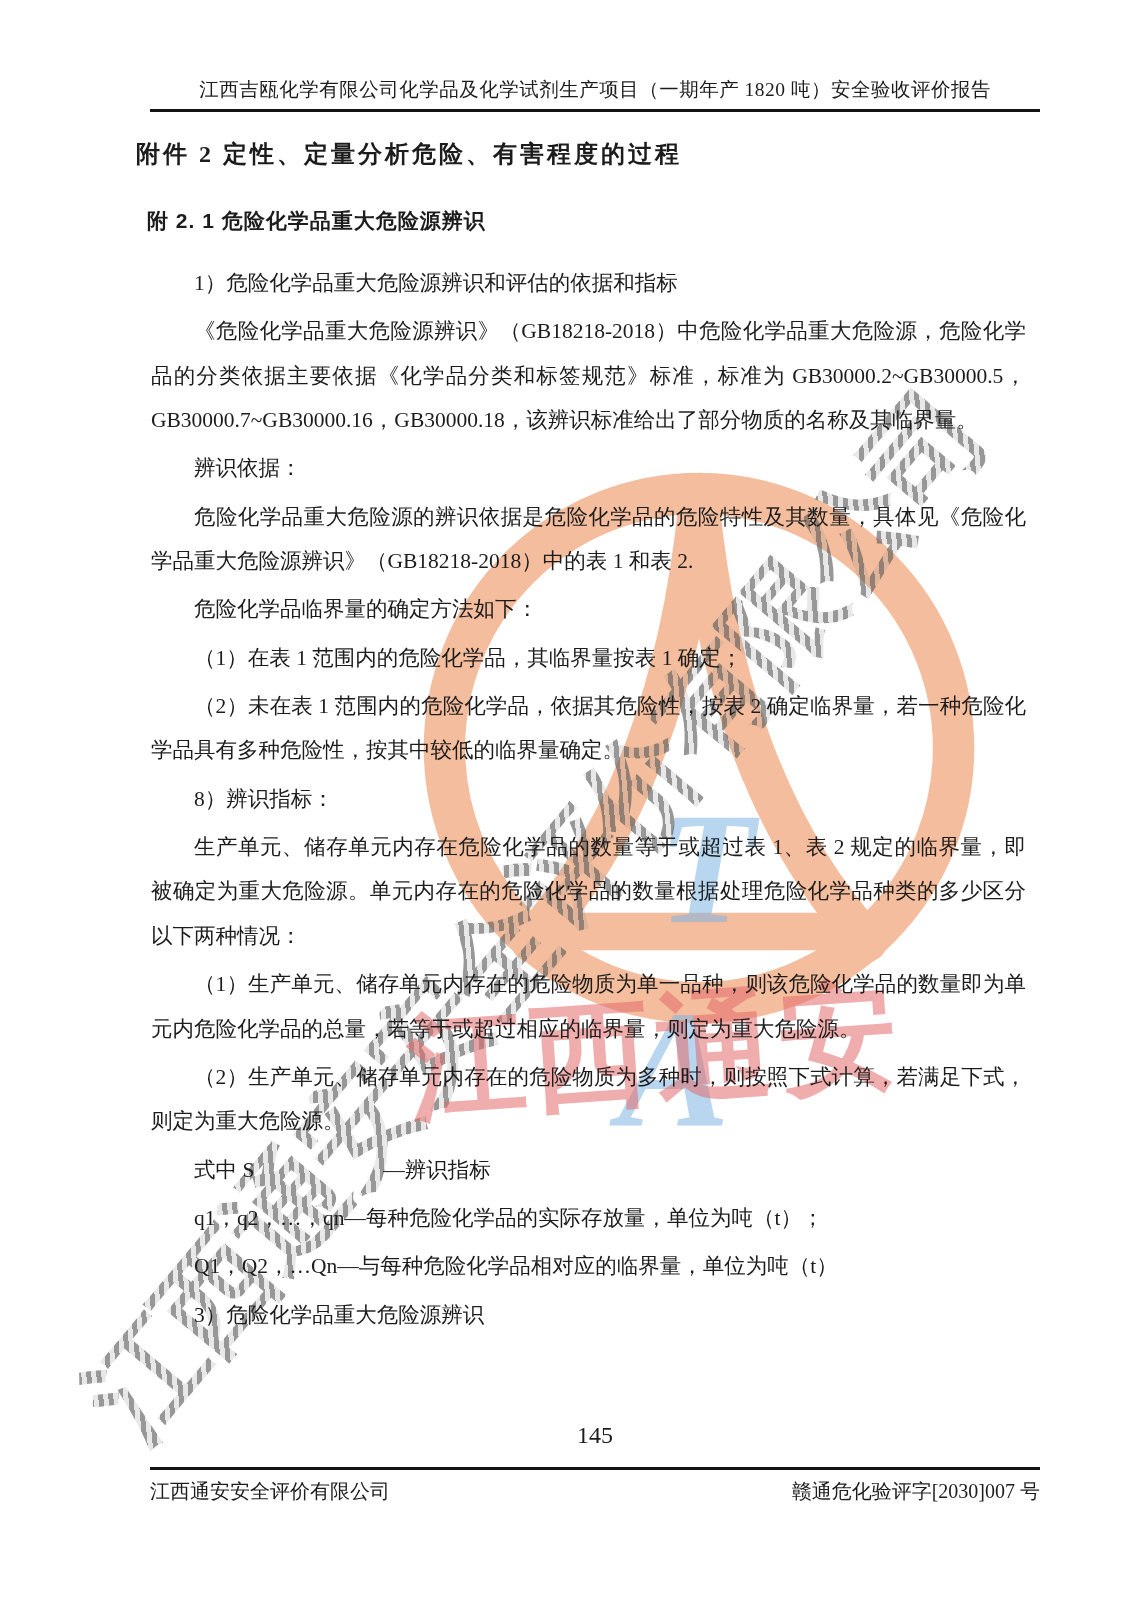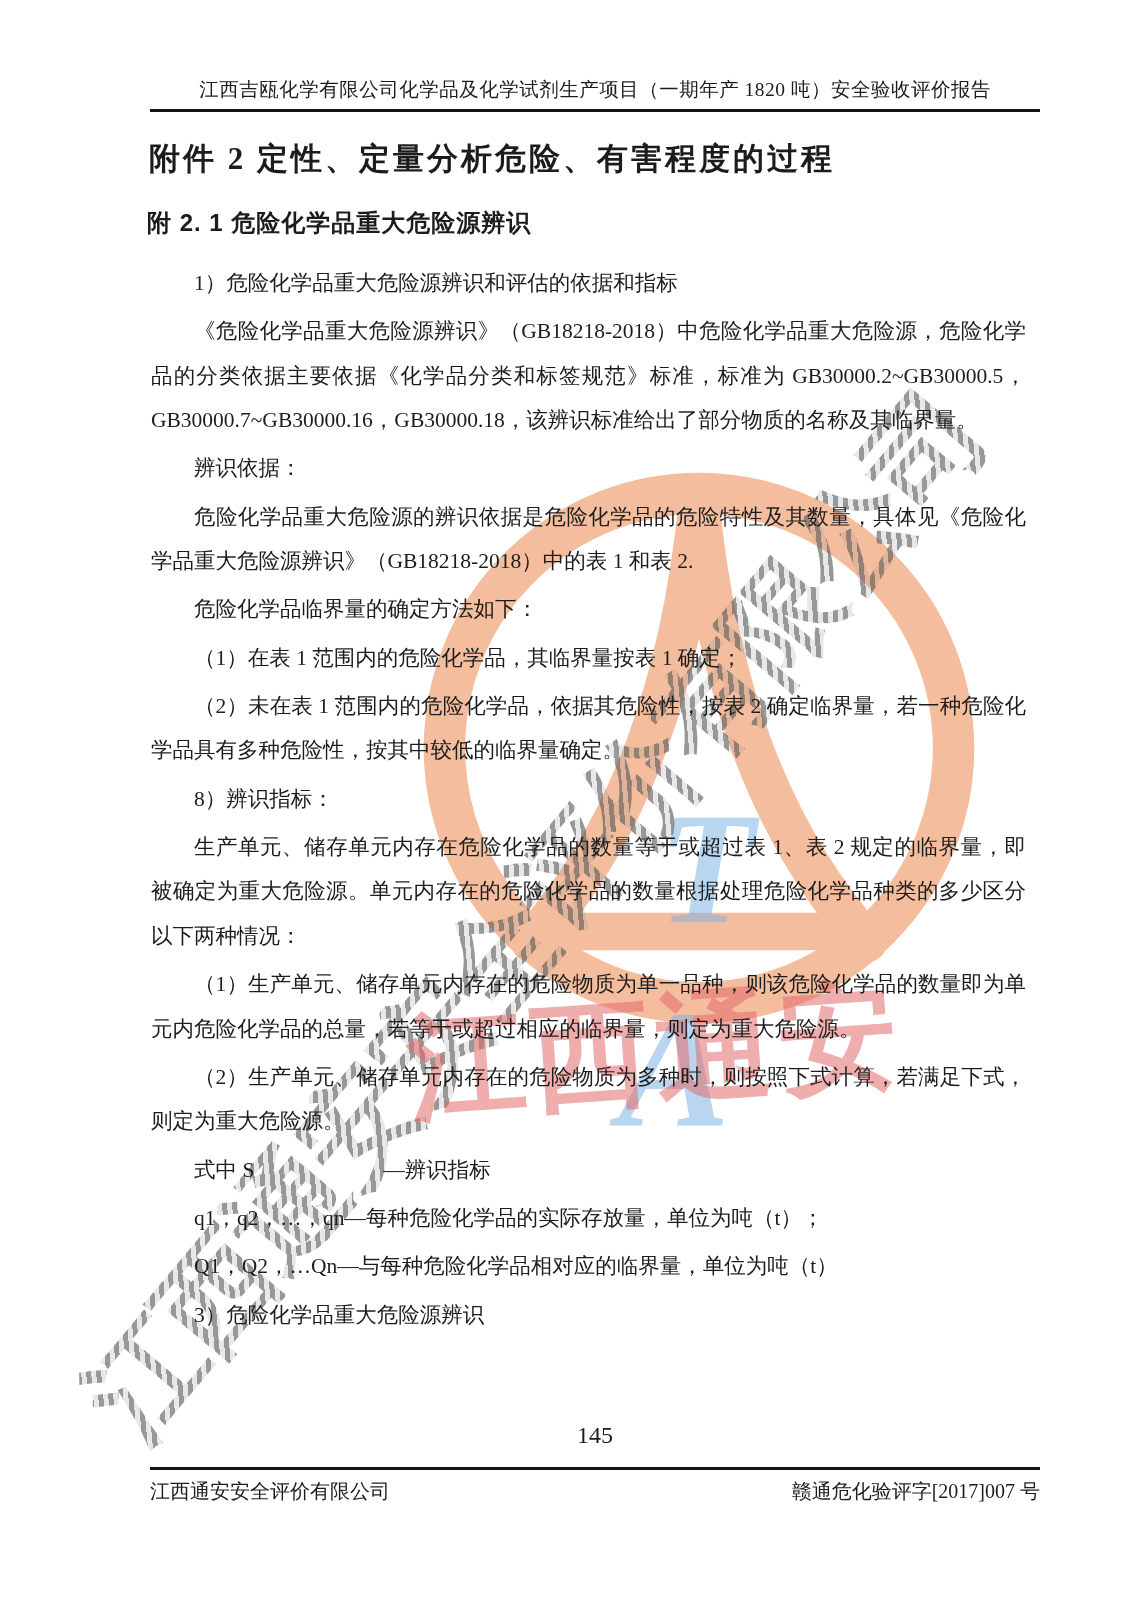--- a/index.html
+++ b/index.html
@@ -54,27 +54,27 @@
   .content{position:absolute;inset:0;border-radius:21px;}
   .header-text{
     position:absolute;top:76px;left:150px;width:890px;
     text-align:center;font-size:19.5px;letter-spacing:.5px;
   }
   .header-rule{
     position:absolute;top:109px;left:150px;width:890px;height:3px;
     background:#141414;
   }
   .doc-title{
-    position:absolute;top:138px;left:149px;margin:0;
-    font-size:31px;font-weight:bold;letter-spacing:3px;
+    position:absolute;top:138px;left:136px;margin:0;
+    font-size:24px;font-weight:bold;letter-spacing:3px;
     font-family:"Liberation Serif","DejaVu Serif",serif;
   }
   .section-heading{
     position:absolute;top:207px;left:147px;margin:0;
-    font-size:24px;font-weight:bold;letter-spacing:1px;
+    font-size:21px;font-weight:bold;letter-spacing:1px;
     font-family:"Liberation Sans","DejaVu Sans",sans-serif;
   }
   .body-text{
     position:absolute;top:257px;left:147px;width:883px;
     font-size:21.5px;line-height:44.35px;
     text-align:justify;
   }
   .body-text p{margin:4px;text-indent:2em;}
   .page-number{
     position:absolute;top:1422px;left:150px;width:890px;
@@ -130,17 +130,17 @@
       <p>式中 S　　　　　　—辨识指标</p>
       <p>q1，q2，…，qn—每种危险化学品的实际存放量，单位为吨（t）；</p>
       <p>Q1，Q2，…Qn—与每种危险化学品相对应的临界量，单位为吨（t）</p>
       <p>3）危险化学品重大危险源辨识</p>
     </div>
 
     <div class="page-number">145</div>
     <div class="footer-rule"></div>
     <div class="footer">
       <span>江西通安安全评价有限公司</span>
-      <span>赣通危化验评字[2017]007 号</span>
+      <span>赣通危化验评字[2030]007 号</span>
     </div>
   </div>
 
 </div>
 
 </body></html>

